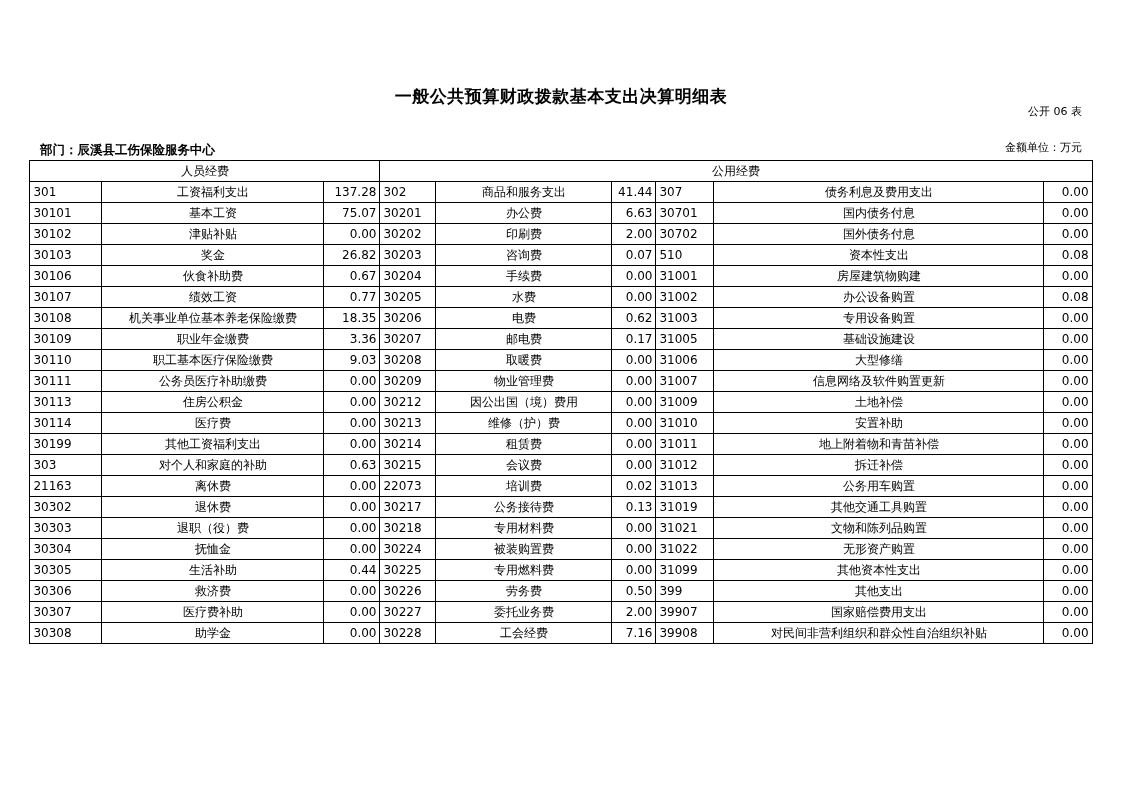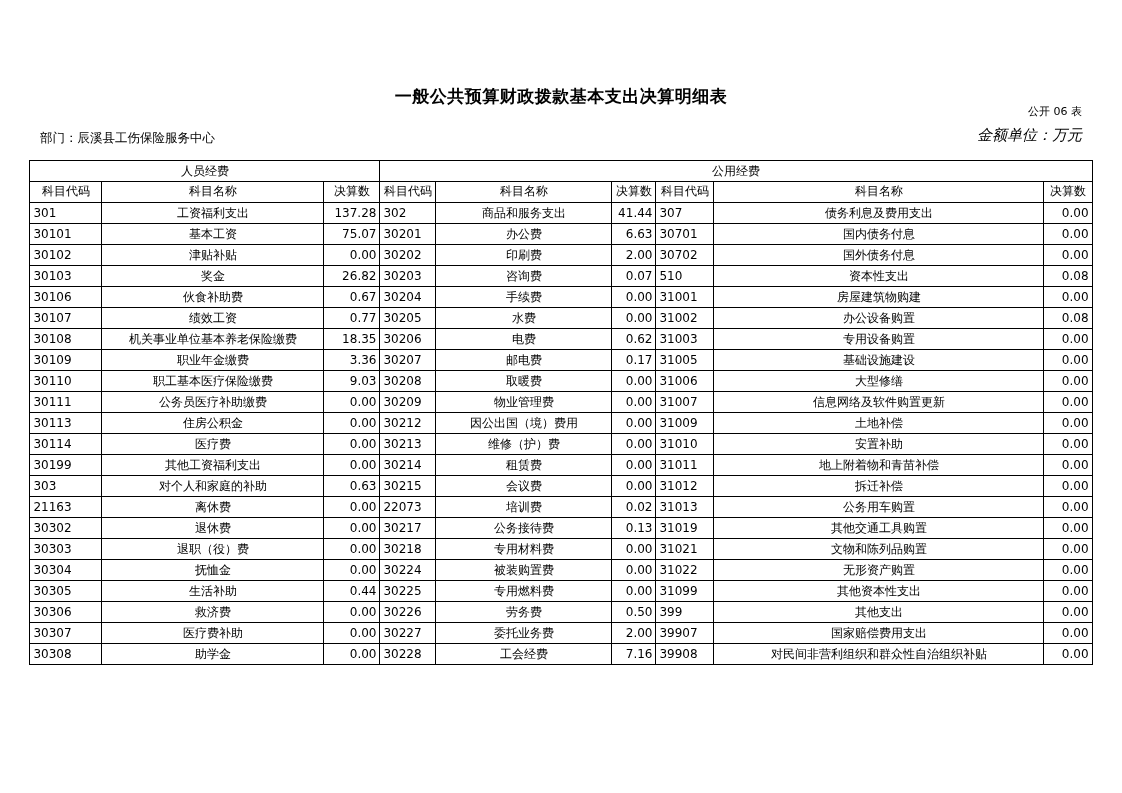--- a/index.html
+++ b/index.html
@@ -30,36 +30,35 @@
     letter-spacing: 0.5px;
   }
   .meta-row {
     position: relative;
     height: 34px;
     margin-top: 18px;
   }
   .dept {
     position: absolute;
     left: 20px;
-    top: 4px;
+    top: 16px;
     font-size: 12.5px;
-    font-weight: normal;
+    font-weight: bold;
   }
   .form-no {
     position: absolute;
     right: 20px;
     top: -22px;
     font-size: 11px;
   }
   .unit {
     position: absolute;
     right: 20px;
-    top: 0px;
-    font-size: 15px;
-    font-style: italic;
+    top: 14px;
+    font-size: 11px;
   }
   table.main {
     border-collapse: collapse;
     width: 912px;
     margin: 0 auto;
     table-layout: fixed;
   }
   table.main td, table.main th {
     border: 1px solid #000000;
     font-size: 12px;
@@ -116,31 +115,20 @@
         <col class="w-num2">
       <col class="w-code3">
         <col class="w-name3">
         <col class="w-num3">
     </colgroup>
     <thead>
       <tr>
         <td class="grp-head" colspan="3">人员经费</td>
         <td class="grp-head" colspan="6">公用经费</td>
       </tr>
-      <tr>
-        <td class="col-head">科目代码</td>
-        <td class="col-head">科目名称</td>
-        <td class="col-head">决算数</td>
-        <td class="col-head">科目代码</td>
-        <td class="col-head">科目名称</td>
-        <td class="col-head">决算数</td>
-        <td class="col-head">科目代码</td>
-        <td class="col-head">科目名称</td>
-        <td class="col-head">决算数</td>
-      </tr>
     </thead>
     <tbody id="table-body">
         <tr>
           <td class="c-code">301</td>
           <td class="c-name">工资福利支出</td>
           <td class="c-num">137.28</td>
           <td class="c-code">302</td>
           <td class="c-name">商品和服务支出</td>
           <td class="c-num">41.44</td>
           <td class="c-code">307</td>

